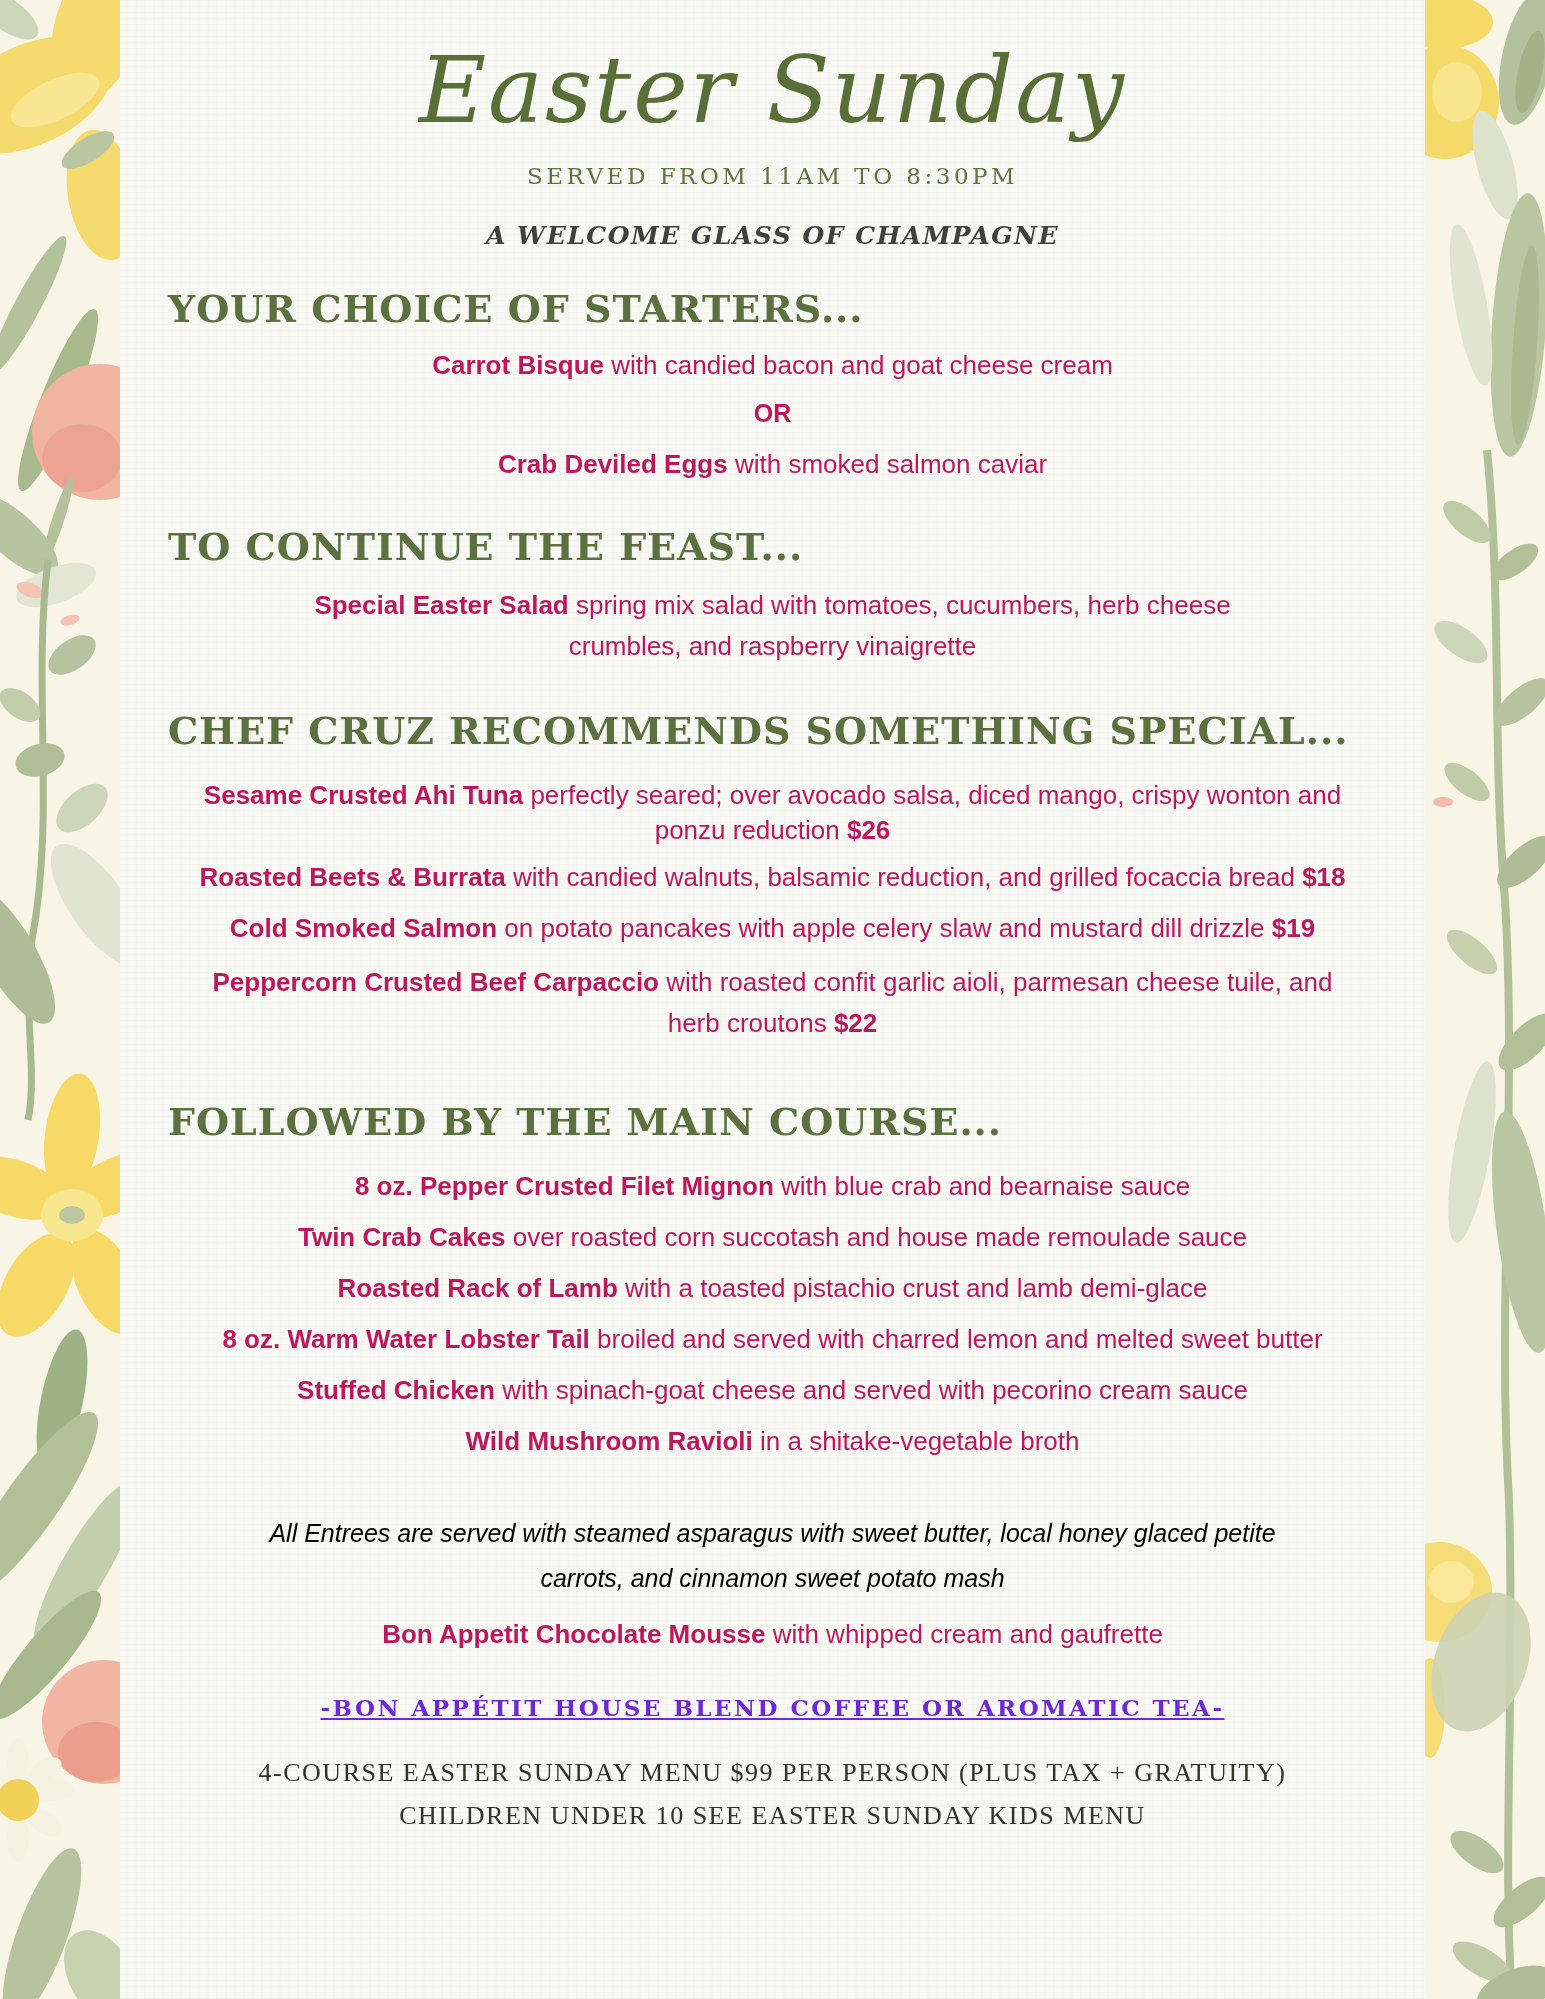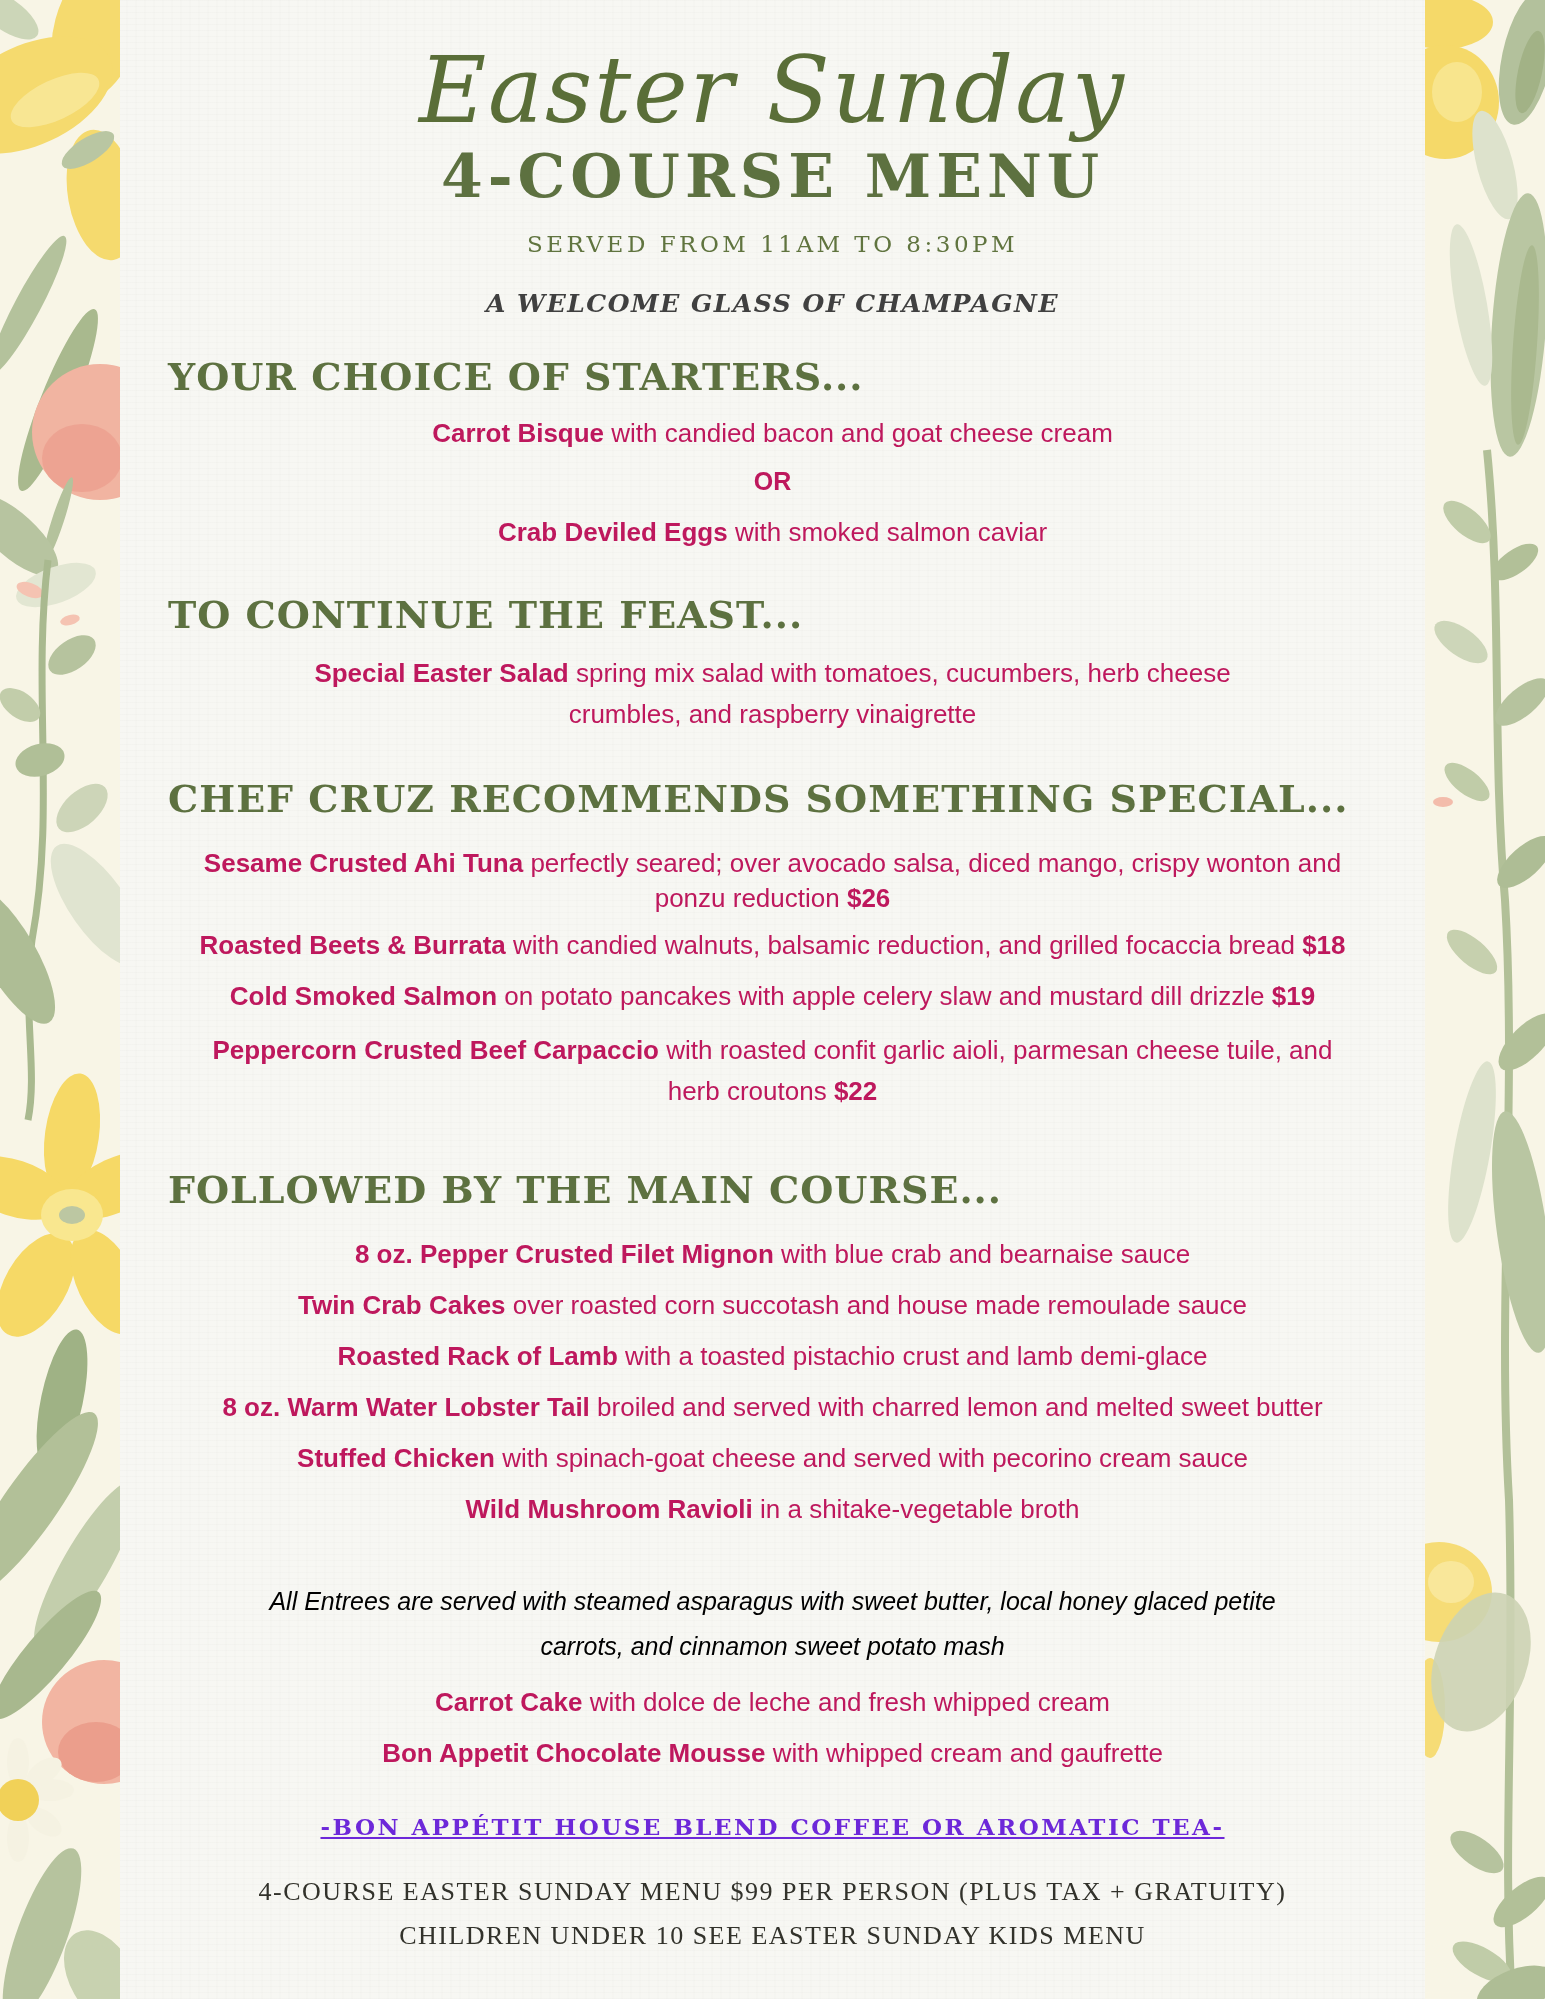--- a/index.html
+++ b/index.html
@@ -175,21 +175,20 @@
   <ellipse cx="52" cy="1852" rx="31" ry="14" transform="rotate(35 52 1852)" fill="#b6c39e"></ellipse>
   <ellipse cx="97" cy="1902" rx="35" ry="15" transform="rotate(-40 97 1902)" fill="#b2c098"></ellipse>
   <ellipse cx="57" cy="1962" rx="33" ry="14" transform="rotate(30 57 1962)" fill="#c0cca8"></ellipse>
   <ellipse cx="92" cy="1990" rx="42" ry="21" transform="rotate(-20 92 1990)" fill="#aebd95"></ellipse>
 </svg>
 </div>
 
 <div class="content">
 
   <h1 class="script-title">Easter Sunday</h1>
-  <h2 class="main-title">4-COURSE MENU</h2>
   <p class="served">SERVED FROM 11AM TO 8:30PM</p>
   <p class="welcome">A WELCOME GLASS OF CHAMPAGNE</p>
 
   <h3 class="section-h">YOUR CHOICE OF STARTERS...</h3>
   <p class="item">
     <strong class="nm">Carrot Bisque</strong>
     <span class="ds">with candied bacon and goat cheese cream</span>
   </p>
   <p class="item or">OR</p>
   <p class="item">
@@ -246,24 +245,20 @@
     <strong class="nm">Stuffed Chicken</strong>
     <span class="ds">with spinach-goat cheese and served with pecorino cream sauce</span>
   </p>
   <p class="item">
     <strong class="nm">Wild Mushroom Ravioli</strong>
     <span class="ds">in a shitake-vegetable broth</span>
   </p>
   <p class="entree-note">All Entrees are served with steamed asparagus with sweet butter, local honey glaced petite carrots, and cinnamon sweet potato mash</p>
 
   <p class="item">
-    <strong class="nm">Carrot Cake</strong>
-    <span class="ds">with dolce de leche and fresh whipped cream</span>
-  </p>
-  <p class="item">
     <strong class="nm">Bon Appetit Chocolate Mousse</strong>
     <span class="ds">with whipped cream and gaufrette</span>
   </p>
 
   <p class="coffee">-BON APPÉTIT HOUSE BLEND COFFEE OR AROMATIC TEA-</p>
   <p class="fineprint">4-COURSE EASTER SUNDAY MENU $99 PER PERSON (PLUS TAX + GRATUITY)</p>
   <p class="fineprint second">CHILDREN UNDER 10 SEE EASTER SUNDAY KIDS MENU</p>
 
 </div>
 

